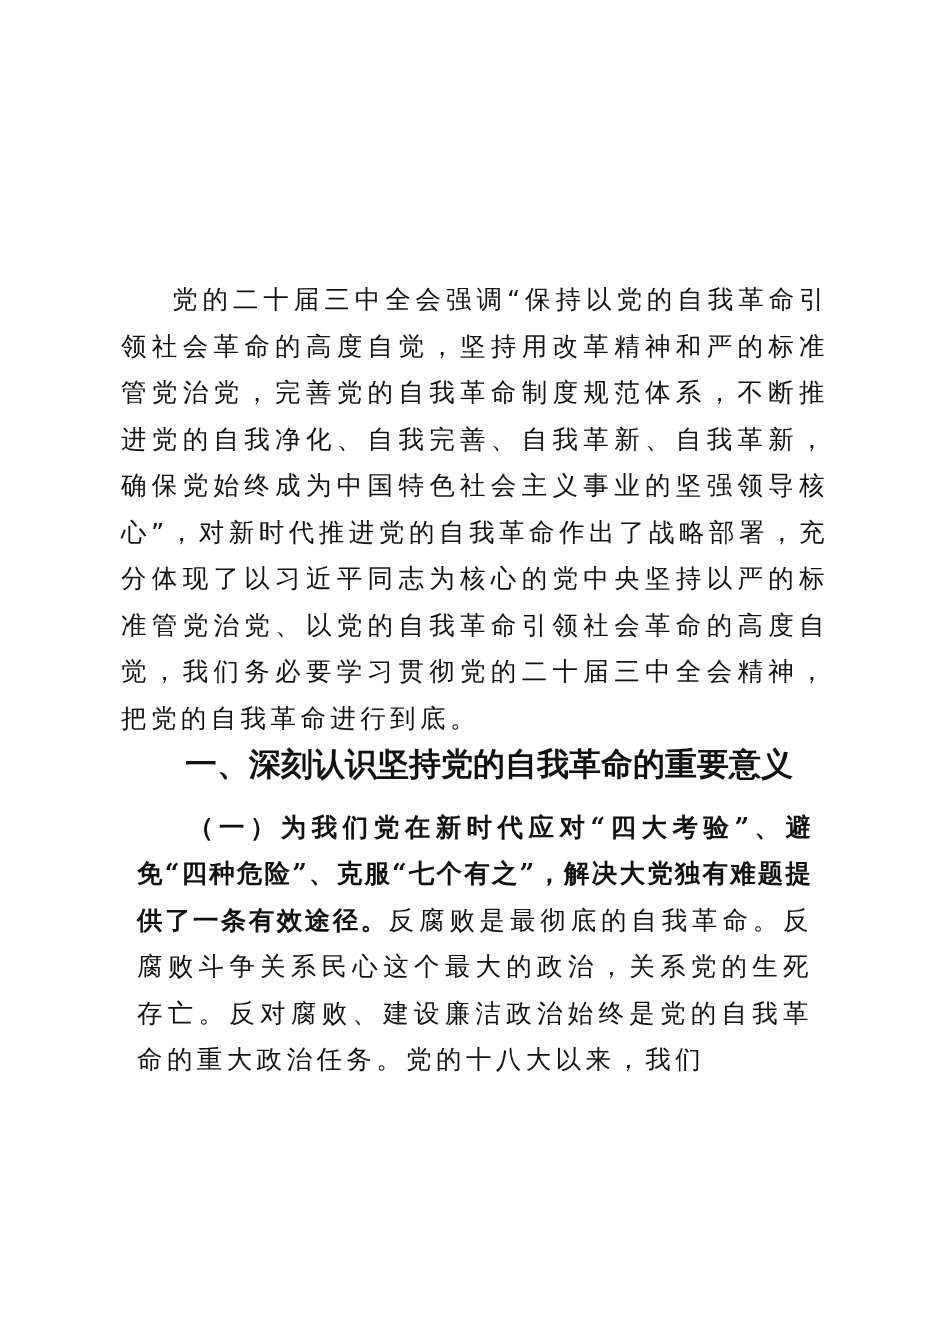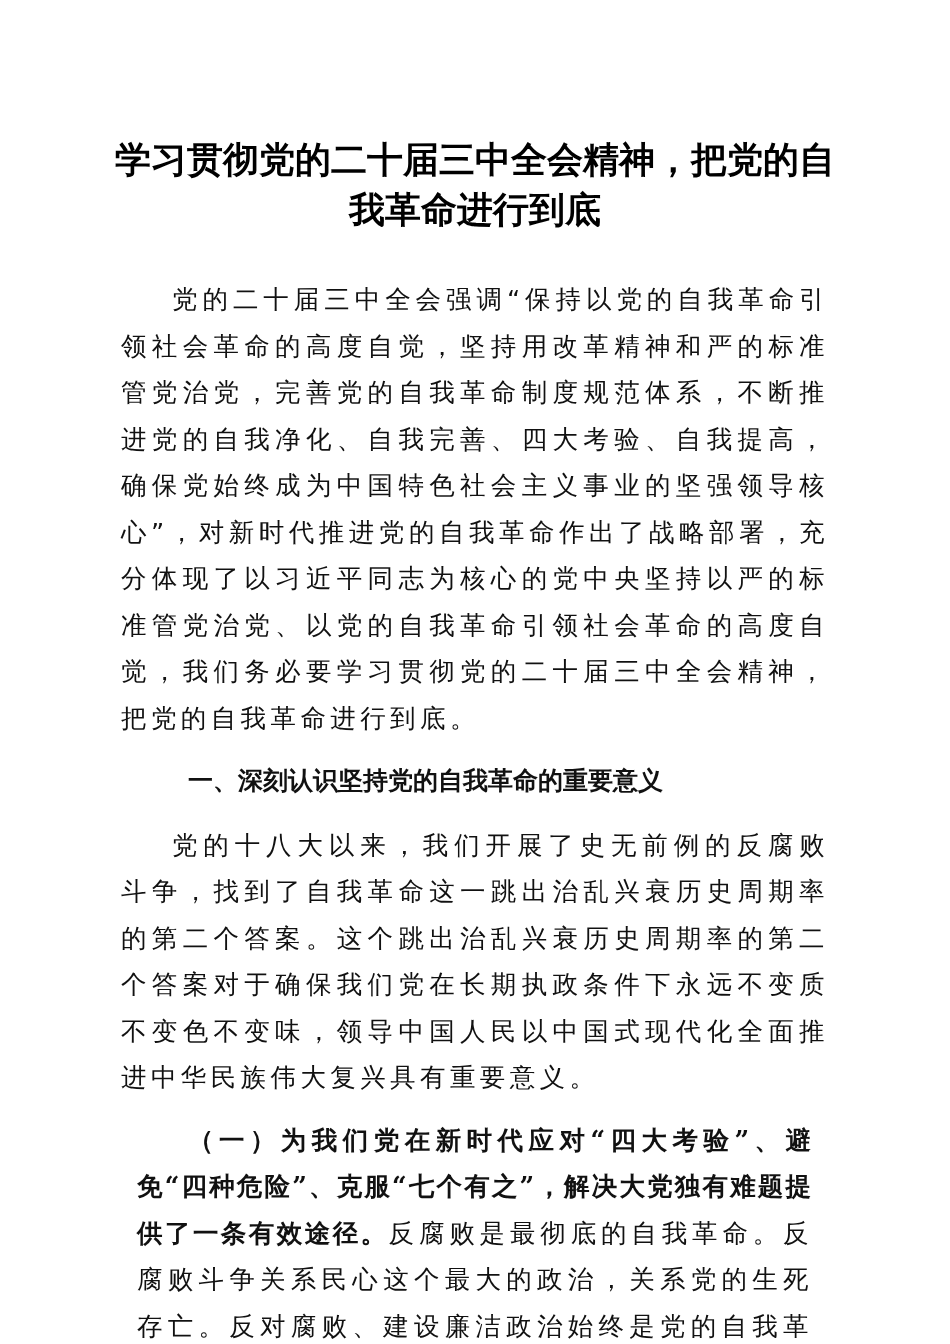--- a/index.html
+++ b/index.html
@@ -12,34 +12,29 @@
       text-align: center; font-family: "DejaVu Serif", serif; font-weight: bold;
       font-size: 36px; line-height: 50px; color: #000; letter-spacing: 0px;
     }
     .body {
       position: absolute; left: 121px; top: 276px; width: 708px;
       font-family: "DejaVu Sans", sans-serif; font-size: 25.5px; line-height: 46.5px;
       color: #111; text-align: justify; letter-spacing: 4.4px;
     }
     .para { margin: 0; text-indent: 2em; }
     .heading {
-      margin: 17px; text-indent: 2em; font-family: "DejaVu Sans", sans-serif; font-weight: bold;
-      letter-spacing: 0px; font-size: 25px;
+      margin: 0; text-indent: 2em; font-family: "DejaVu Sans", sans-serif; font-weight: bold;
+      letter-spacing: 0px; font-size: 32px;
     }
     .sub { margin: 16px; text-indent: 2em; }
     .sub-label { font-family: "DejaVu Serif", serif; font-weight: bold; letter-spacing: 2px; }
   </style>
 </head>
 <body>
 
 <div class="page">
-  <div class="title">
-    <div>学习贯彻党的二十届三中全会精神，把党的自</div>
-    <div>我革命进行到底</div>
-  </div>
 
   <div class="body">
-    <p class="para">党的二十届三中全会强调“保持以党的自我革命引领社会革命的高度自觉，坚持用改革精神和严的标准管党治党，完善党的自我革命制度规范体系，不断推进党的自我净化、自我完善、四大考验、自我提高，确保党始终成为中国特色社会主义事业的坚强领导核心”，对新时代推进党的自我革命作出了战略部署，充分体现了以习近平同志为核心的党中央坚持以严的标准管党治党、以党的自我革命引领社会革命的高度自觉，我们务必要学习贯彻党的二十届三中全会精神，把党的自我革命进行到底。</p>
+    <p class="para">党的二十届三中全会强调“保持以党的自我革命引领社会革命的高度自觉，坚持用改革精神和严的标准管党治党，完善党的自我革命制度规范体系，不断推进党的自我净化、自我完善、自我革新、自我革新，确保党始终成为中国特色社会主义事业的坚强领导核心”，对新时代推进党的自我革命作出了战略部署，充分体现了以习近平同志为核心的党中央坚持以严的标准管党治党、以党的自我革命引领社会革命的高度自觉，我们务必要学习贯彻党的二十届三中全会精神，把党的自我革命进行到底。</p>
     <p class="heading">一、深刻认识坚持党的自我革命的重要意义</p>
-    <p class="para">党的十八大以来，我们开展了史无前例的反腐败斗争，找到了自我革命这一跳出治乱兴衰历史周期率的第二个答案。这个跳出治乱兴衰历史周期率的第二个答案对于确保我们党在长期执政条件下永远不变质不变色不变味，领导中国人民以中国式现代化全面推进中华民族伟大复兴具有重要意义。</p>
     <p class="sub"><span class="sub-label">（一）为我们党在新时代应对“四大考验”、避免“四种危险”、克服“七个有之”，解决大党独有难题提供了一条有效途径。</span><span>反腐败是最彻底的自我革命。反腐败斗争关系民心这个最大的政治，关系党的生死存亡。反对腐败、建设廉洁政治始终是党的自我革命的重大政治任务。党的十八大以来，我们</span></p>
   </div>
 </div>
 
 </body></html>

